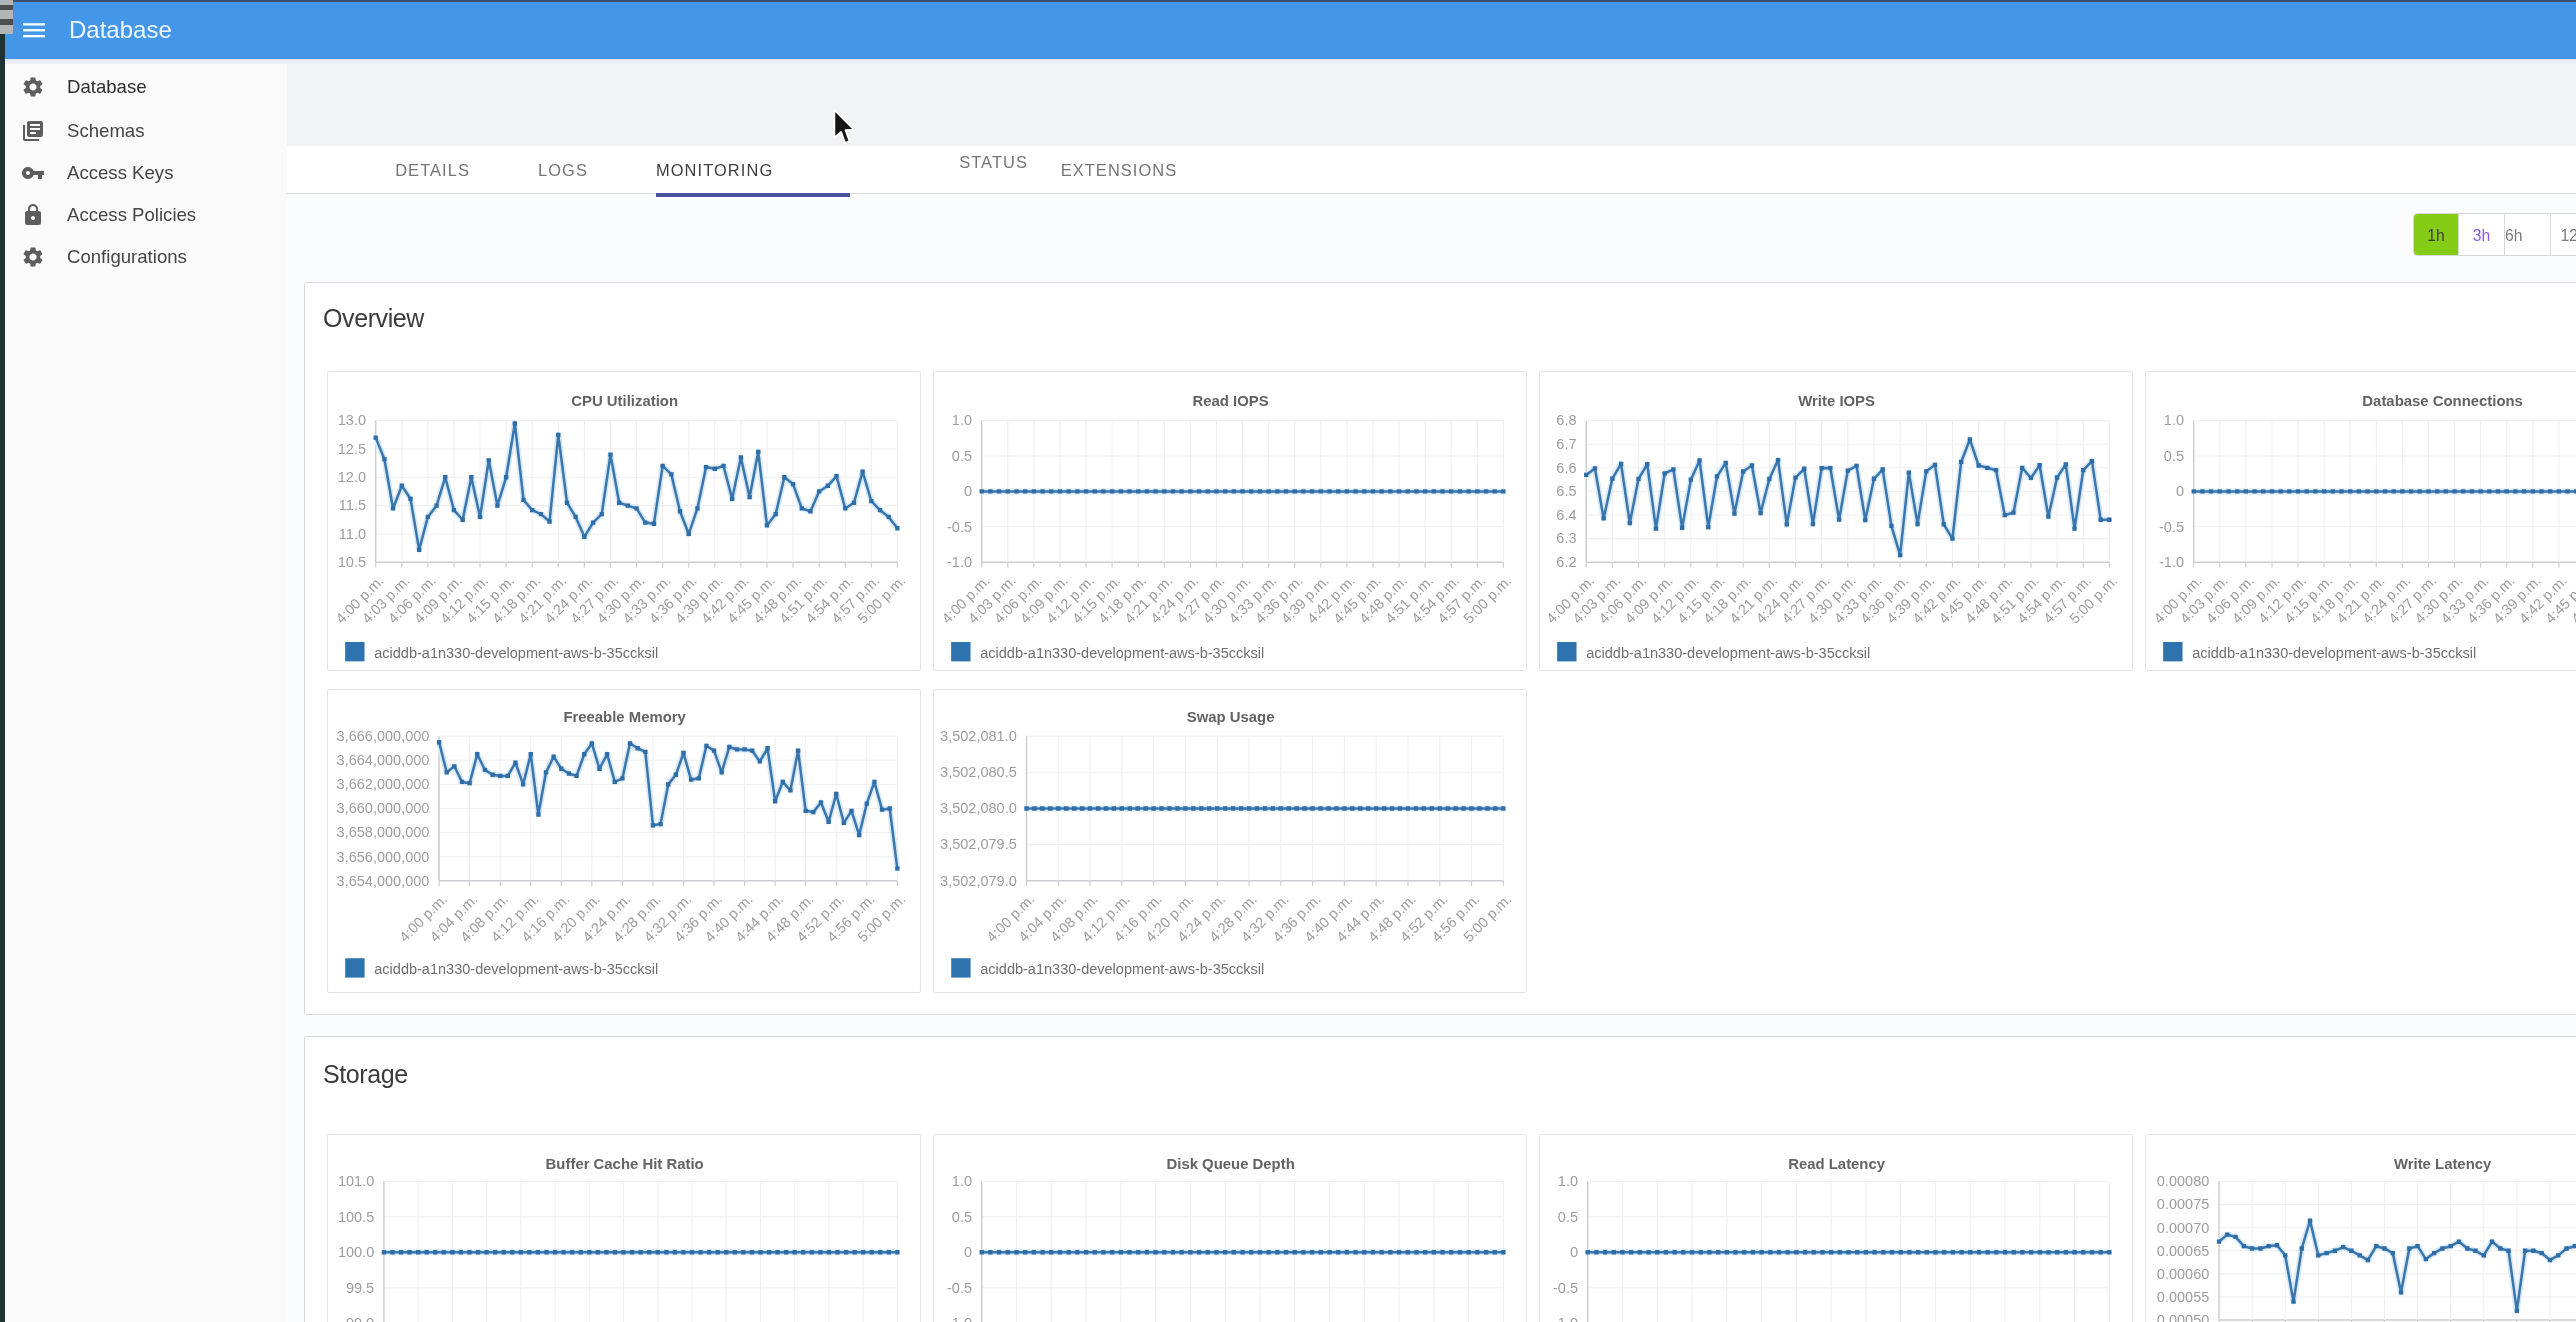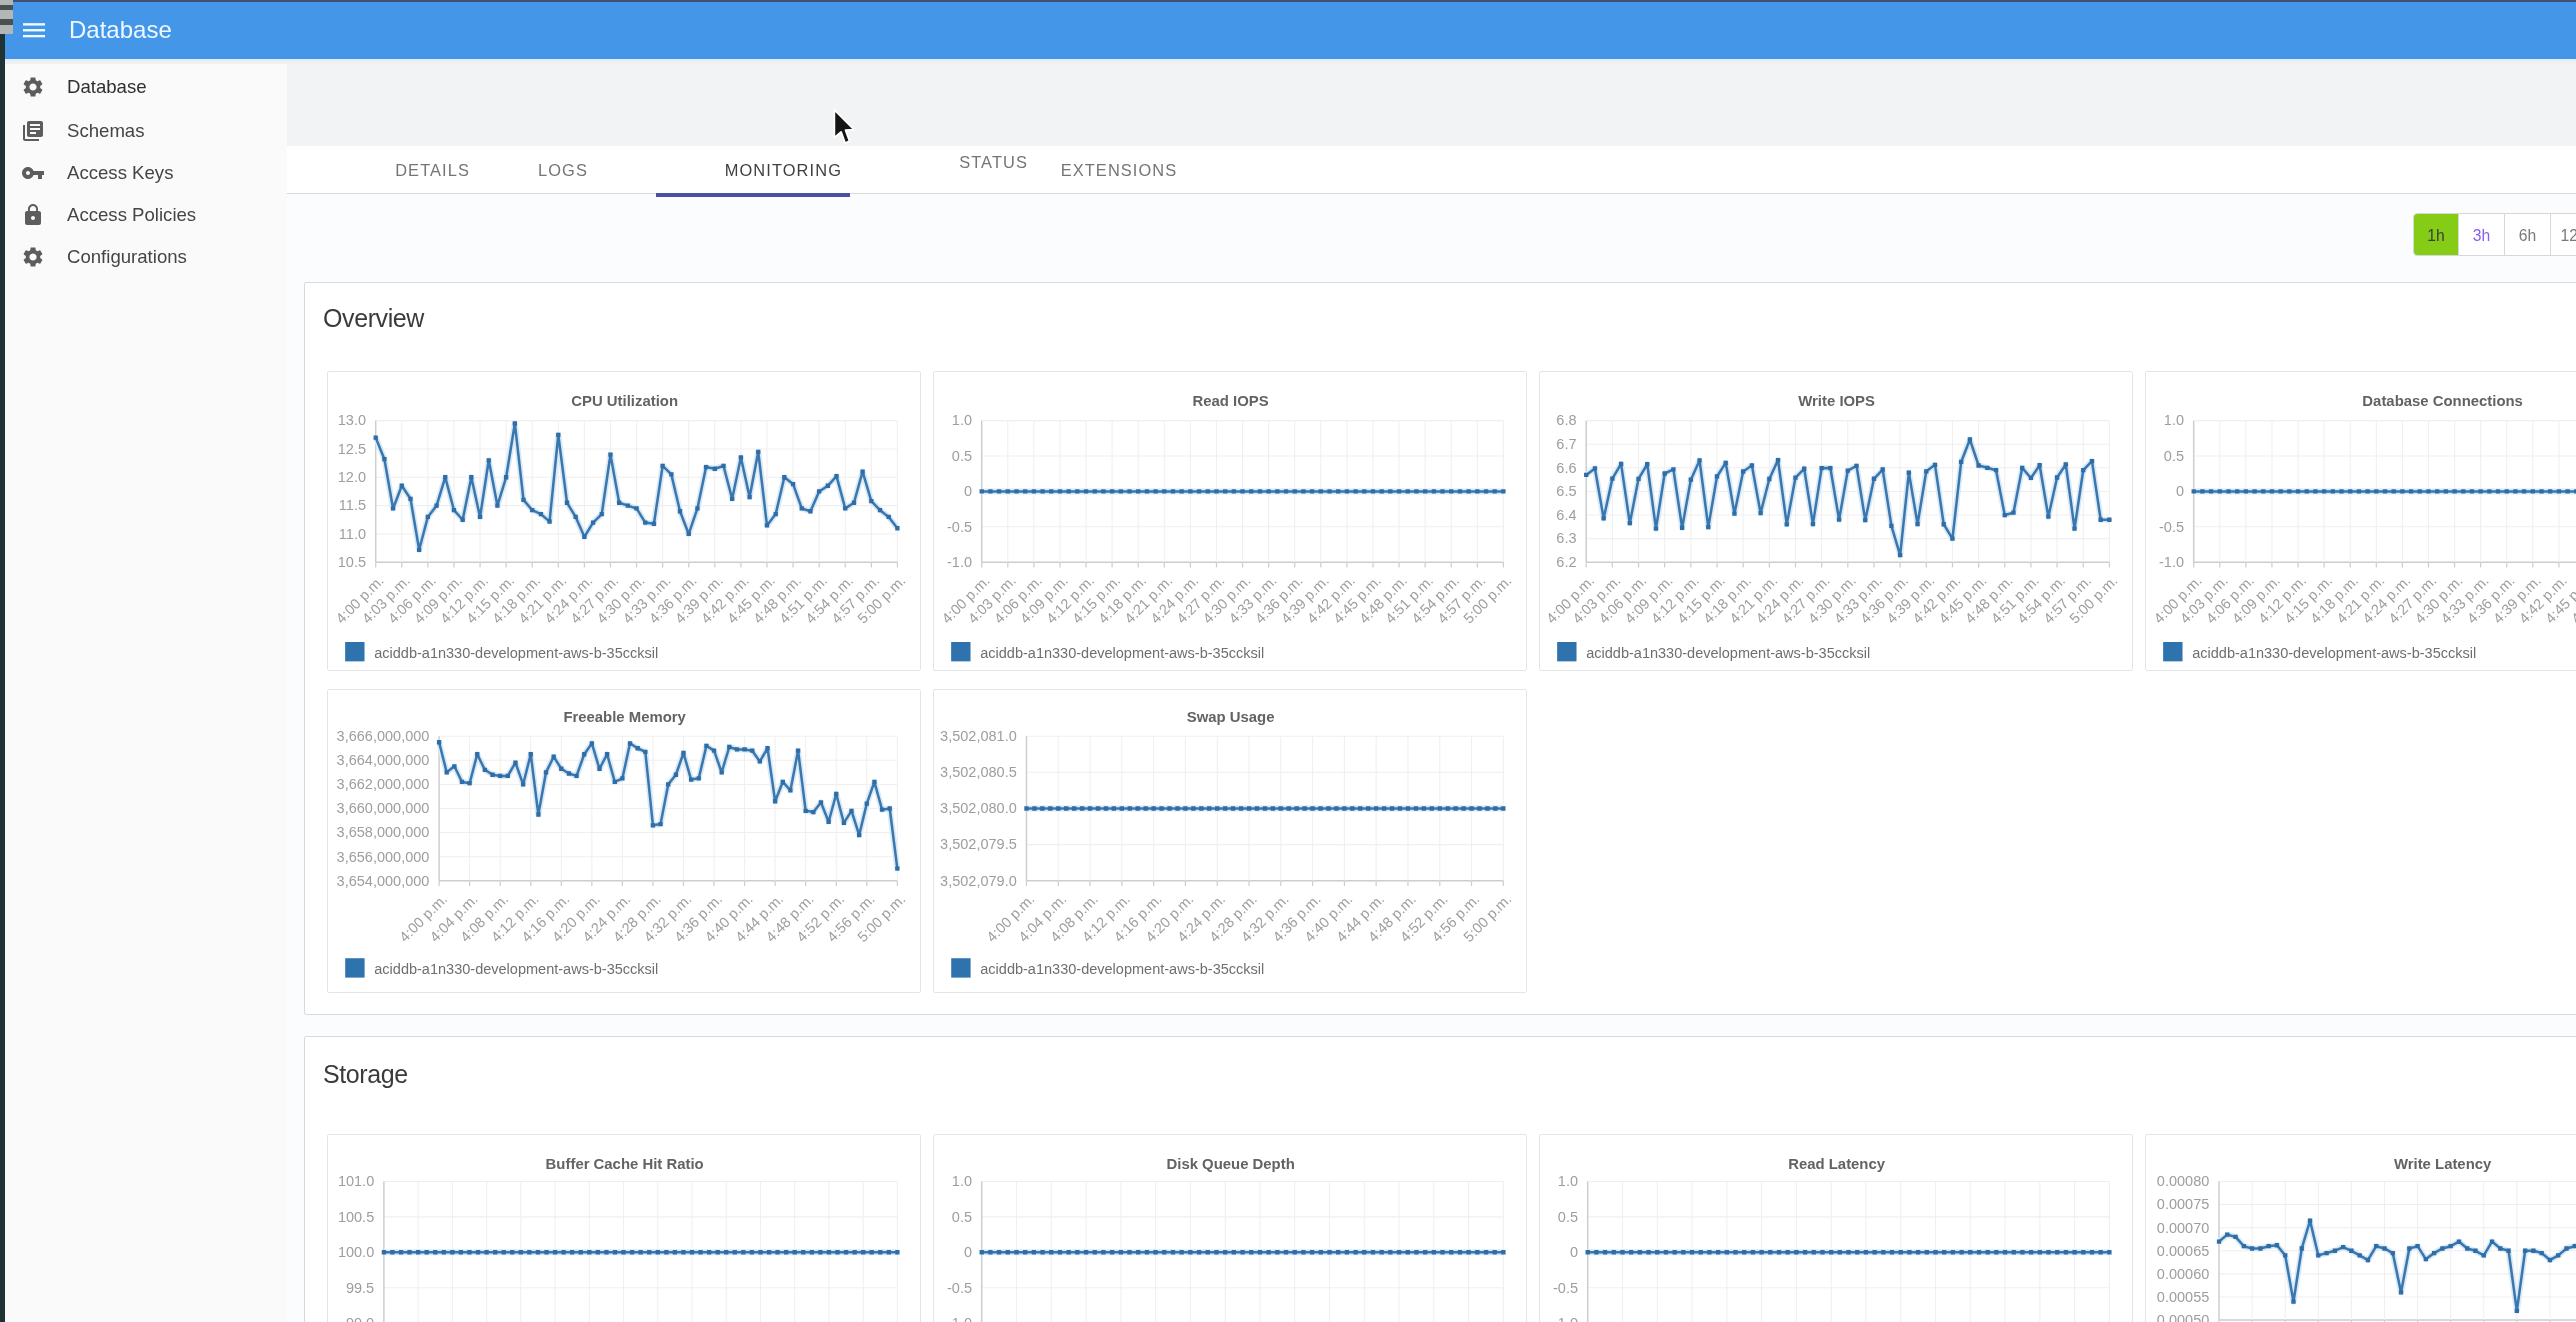--- a/index.html
+++ b/index.html
@@ -44,28 +44,28 @@
 </svg>
 <div style="position:absolute;left:69px;top:16.4px;font-size:24px;color:#eef8fe">Database</div>
 
 <div style="position:absolute;left:0;top:34px;width:4.5px;height:1289px;background:#203334"></div>
 <div style="position:absolute;left:0;top:0;width:13.4px;height:34px;background:#b2b6b7"></div>
 <div style="position:absolute;left:0;top:5.2px;width:12.7px;height:5.2px;background:#4a4f50"></div>
 <div style="position:absolute;left:0;top:18.6px;width:12.7px;height:6px;background:#4a4f50"></div>
 
 <div style="position:absolute;left:284px;top:146px;width:186px;height:48px;line-height:48px;text-align:right;font-size:16.4px;letter-spacing:1.1px;color:#757575">DETAILS</div>
 <div style="position:absolute;left:470px;top:146px;width:186px;height:48px;line-height:48px;text-align:center;font-size:16.4px;letter-spacing:1.1px;color:#757575">LOGS</div>
-<div style="position:absolute;left:656px;top:146px;width:186px;height:48px;line-height:48px;text-align:right;font-size:16.4px;letter-spacing:1.1px;color:#3f3f3f">MONITORING</div>
+<div style="position:absolute;left:656px;top:146px;width:186px;height:48px;line-height:48px;text-align:left;font-size:16.4px;letter-spacing:1.1px;color:#3f3f3f">MONITORING</div>
 <div style="position:absolute;left:842px;top:138px;width:186px;height:48px;line-height:48px;text-align:right;font-size:16.4px;letter-spacing:1.1px;color:#757575">STATUS</div>
 <div style="position:absolute;left:1026px;top:146px;width:186px;height:48px;line-height:48px;text-align:center;font-size:16.4px;letter-spacing:1.1px;color:#757575">EXTENSIONS</div>
 <div style="position:absolute;left:656px;top:193px;width:194px;height:3.7px;background:#4c519f"></div>
 
 <div style="position:absolute;left:2413px;top:213px;width:46px;height:43px;line-height:43px;text-align:center;font-size:15.7px;color:#3c3c3c;background:#84cc16;border:0.7px solid #d7d7d7;border-left:0.7px solid #d7d7d7;border-radius:4.5px 0 0 4.5px;box-sizing:border-box">1h</div>
 <div style="position:absolute;left:2459px;top:213px;width:46px;height:43px;line-height:43px;text-align:center;font-size:15.7px;color:#8b5cf6;background:#fff;border:0.7px solid #d7d7d7;border-left:none;box-sizing:border-box">3h</div>
-<div style="position:absolute;left:2505px;top:213px;width:46px;height:43px;line-height:43px;text-align:center;font-size:15.7px;color:#7a7a7a;background:#fff;border:0.7px solid #d7d7d7;border-left:none;box-sizing:border-box">6h</div>
+<div style="position:absolute;left:2505px;top:213px;width:46px;height:43px;line-height:43px;font-size:15.7px;color:#7a7a7a;background:#fff;border:0.7px solid #d7d7d7;border-left:none;box-sizing:border-box">6h</div>
 <div style="position:absolute;left:2551px;top:213px;width:46px;height:43px;line-height:43px;text-align:center;font-size:15.7px;color:#7a7a7a;background:#fff;border:0.7px solid #d7d7d7;border-left:none;box-sizing:border-box">12h</div>
 
 <div style="position:absolute;left:304px;top:282px;width:2296px;height:733px;background:#fff;border:0.7px solid #d8d9df;border-radius:2.2px"></div>
 <div style="position:absolute;left:323px;top:304px;font-size:25px;letter-spacing:-0.4px;color:#3b3b3b">Overview</div>
 
 <div style="position:absolute;left:304px;top:1036px;width:2296px;height:321px;background:#fff;border:0.7px solid #d8d9df;border-radius:2.2px"></div>
 <div style="position:absolute;left:323px;top:1060px;font-size:25px;letter-spacing:-0.4px;color:#3b3b3b">Storage</div>
 
 <div style="position:absolute;left:327px;top:371px;width:594px;height:300px;background:#fff;border:0.7px solid #e4e4e7;border-radius:2.2px;box-sizing:border-box;overflow:visible">
       <svg width="594" height="300" viewBox="0 0 797 402" xmlns="http://www.w3.org/2000/svg" style="position:absolute;left:0;top:0;font-family:'Liberation Sans',sans-serif">

